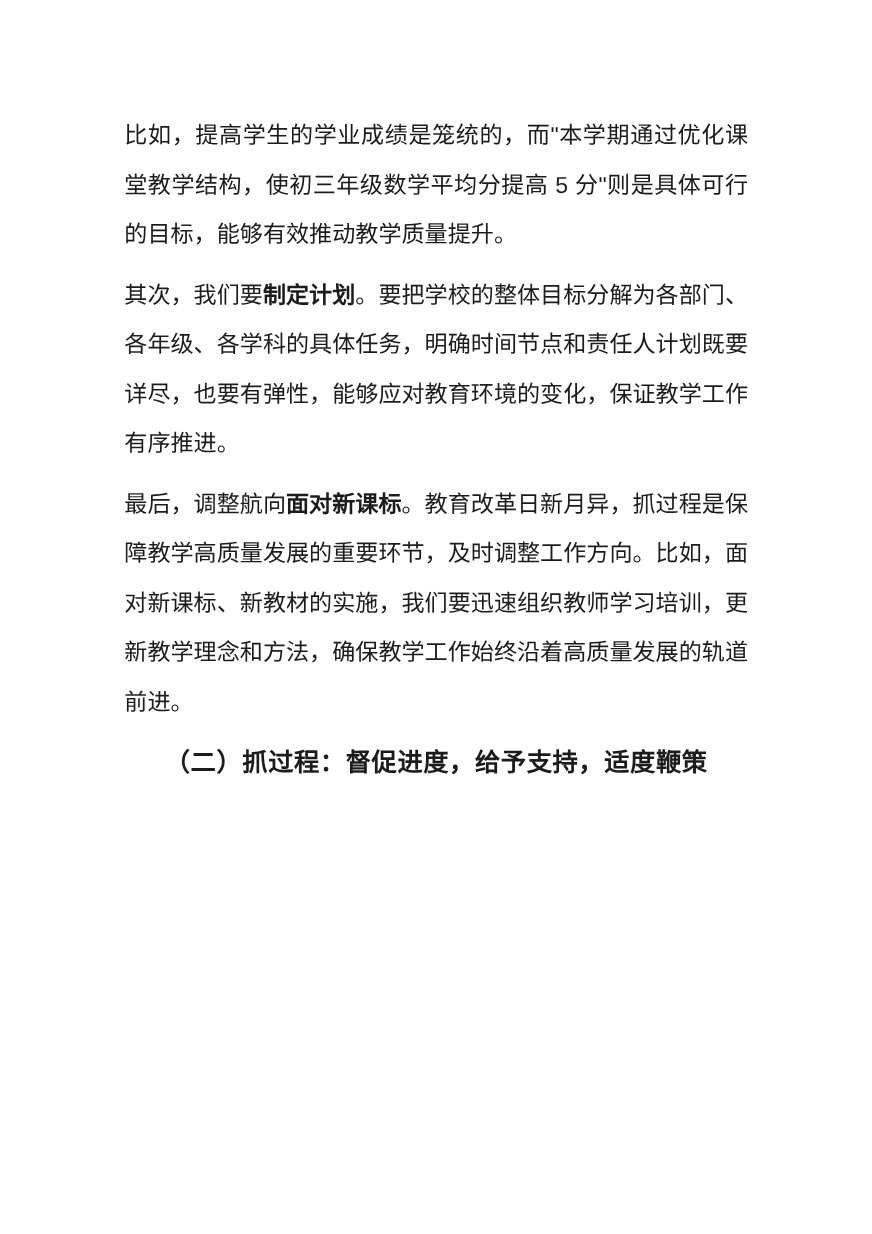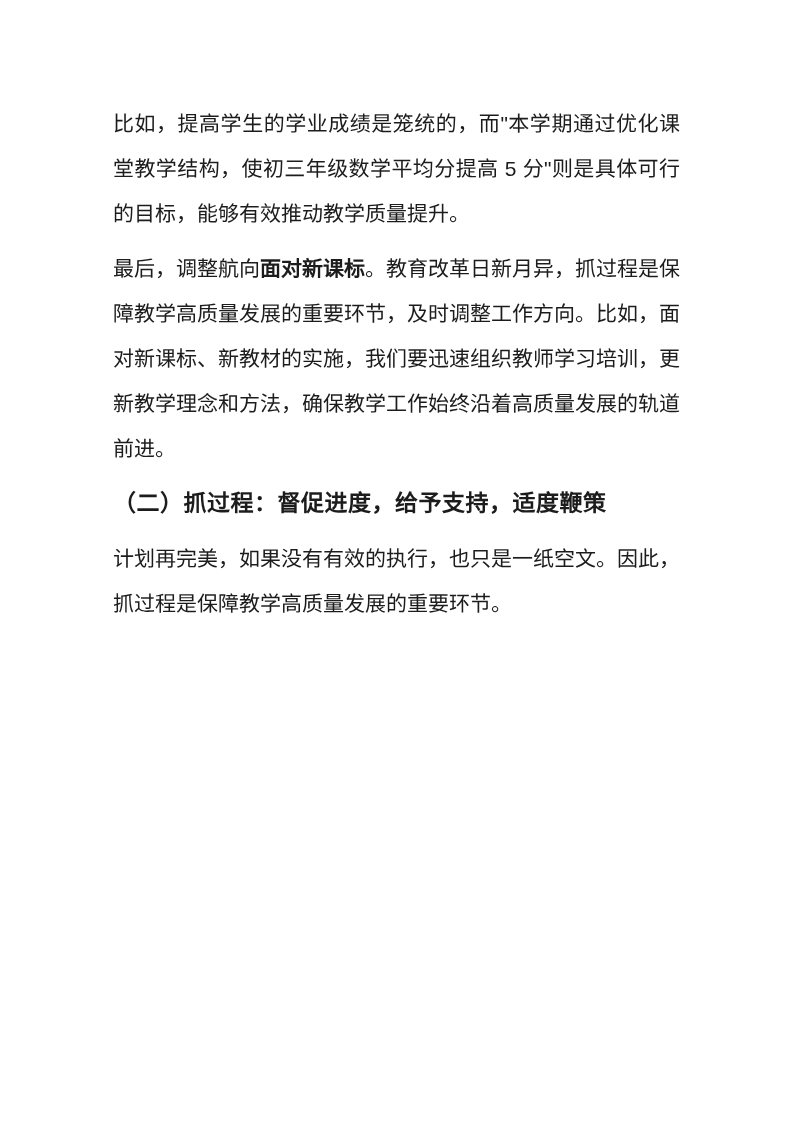--- a/index.html
+++ b/index.html
@@ -29,35 +29,35 @@
     text-align: justify;
     text-justify: inter-ideograph;
     color: #1c1c1c;
     font-weight: 400;
     word-break: break-all;
   }
   h2.heading {
     font-size: 23px;
     line-height: 45px;
     margin: 0 0 10px 0;
-    text-align: left;
+    text-align: center;
     color: #1c1c1c;
     font-weight: 700;
     letter-spacing: 0.5px;
   }
   .run {
     font-weight: inherit;
   }
   .run.bold {
     font-weight: 700;
   }
 </style>
 </head>
 <body>
 
 <div class="page" style="background: rgb(255, 255, 255); color: rgb(28, 28, 28);">
   <article class="doc" id="doc-body">
       <p class="paragraph"><span class="run">比如，提高学生的学业成绩是笼统的，而"本学期通过优化课堂教学结构，使初三年级数学平均分提高 5 分"则是具体可行的目标，能够有效推动教学质量提升。</span></p>
+      <p class="paragraph"><span class="run">其次，我们要</span><span class="run bold">制定计划</span><span class="run">。要把学校的整体目标分解为各部门、各年级、各学科的具体任务，明确时间节点和责任人计划既要详尽，也要有弹性，能够应对教育环境的变化，保证教学工作有序推进。</span></p>
       <p class="paragraph"><span class="run">最后，调整航向</span><span class="run bold">面对新课标</span><span class="run">。教育改革日新月异，抓过程是保障教学高质量发展的重要环节，及时调整工作方向。比如，面对新课标、新教材的实施，我们要迅速组织教师学习培训，更新教学理念和方法，确保教学工作始终沿着高质量发展的轨道前进。</span></p>
       <h2 class="heading"><span class="run bold">（二）抓过程：督促进度，给予支持，适度鞭策</span></h2>
-      <p class="paragraph"><span class="run">计划再完美，如果没有有效的执行，也只是一纸空文。因此，抓过程是保障教学高质量发展的重要环节。</span></p>
     </article>
 </div>
 
 </body></html>

